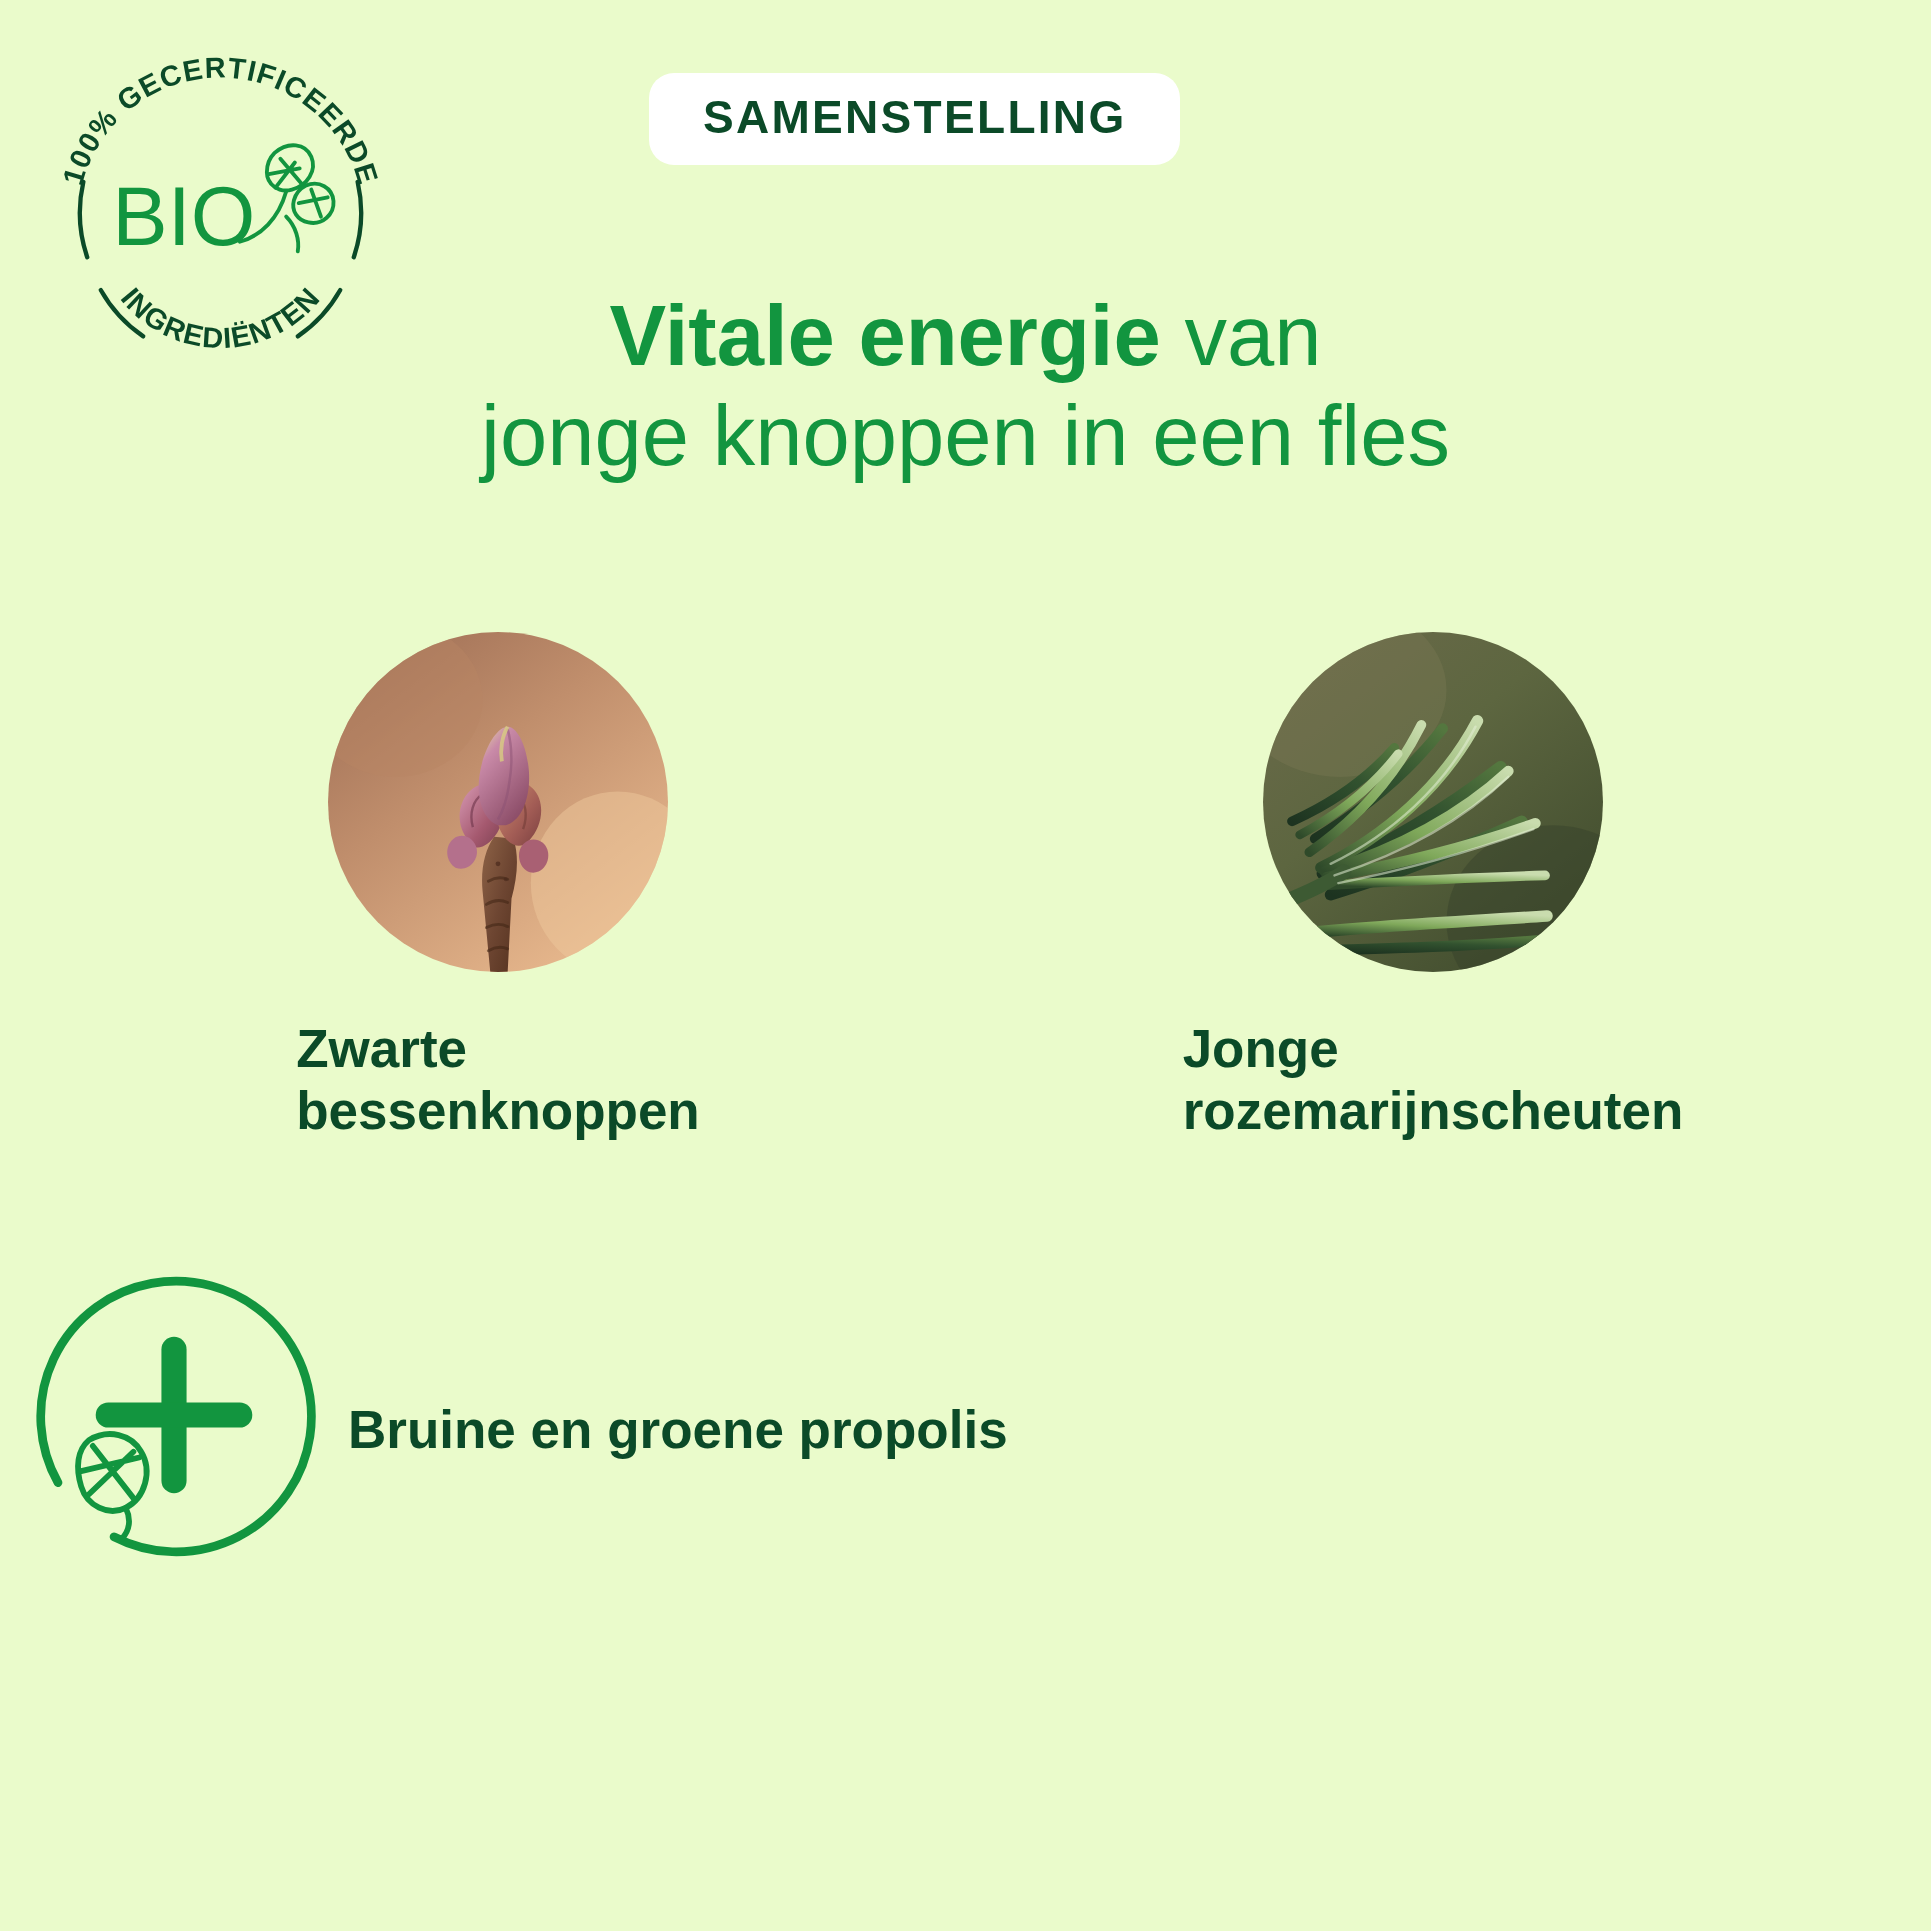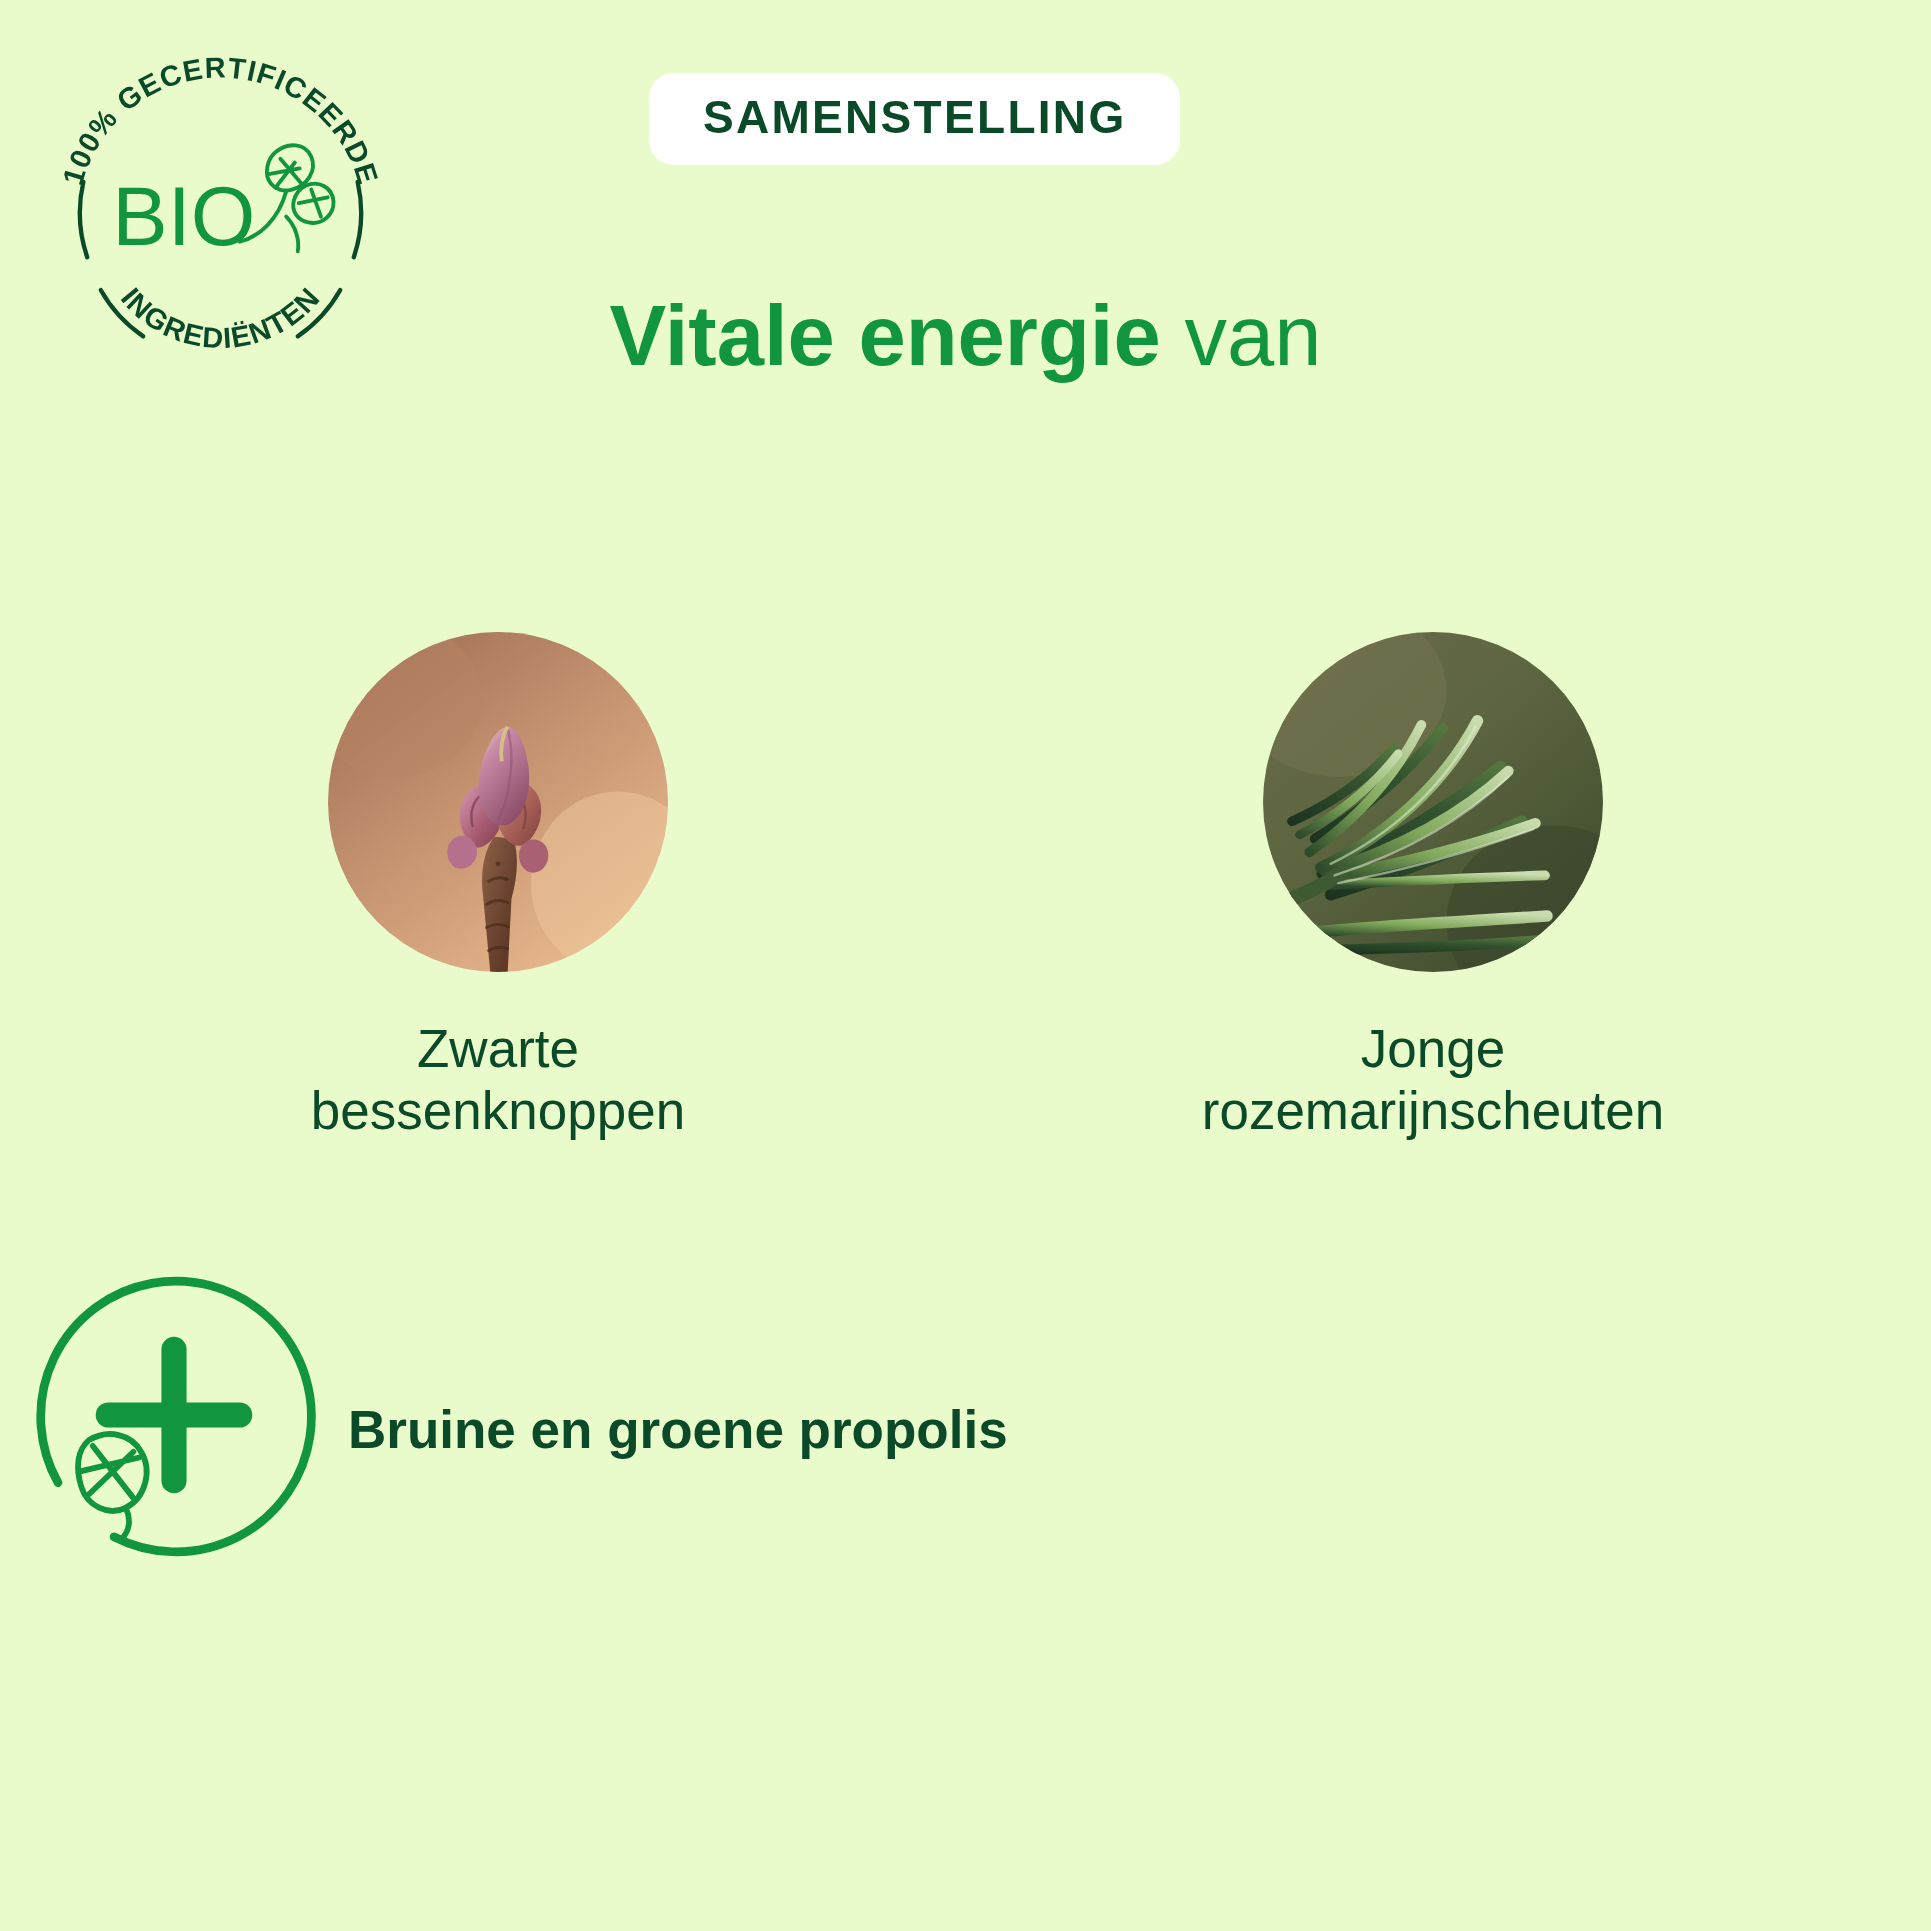--- a/index.html
+++ b/index.html
@@ -100,23 +100,23 @@
     overflow: hidden;
     position: relative;
     flex: none;
   }
   .photo svg { display: block; width: 100%; height: 100%; }
 
   .ing-caption {
     margin-top: 46px;
     color: #0b4a28;
     font-size: 53px;
-    font-weight: normal;
+    font-weight: bold;
     line-height: 1.17;
-    text-align: center;
+    text-align: left;
     white-space: pre-line;
   }
 
   
   .propolis {
     position: absolute;
     left: 0;
     top: 1241px;
     width: 1931px;
     display: flex;
@@ -173,20 +173,21 @@
       </g>
     </svg>
   </div>
 
   <div class="pill">
     <span class="pill-label">SAMENSTELLING</span>
   </div>
 
   <div class="headline">
     <span class="ln"><span class="strong">Vitale energie</span><span class="light"> van</span></span>
+    <span class="ln light">jonge knoppen in een fles</span>
   </div>
 
   <div class="ingredients">
 
     <div class="ingredient">
       <div class="photo">
         <svg viewBox="0 0 352 352" xmlns="http://www.w3.org/2000/svg">
           <defs>
             <linearGradient id="bcBg" x1="0" y1="0" x2="0.75" y2="1">
               <stop offset="0%" stop-color="#9a6a52"></stop>

